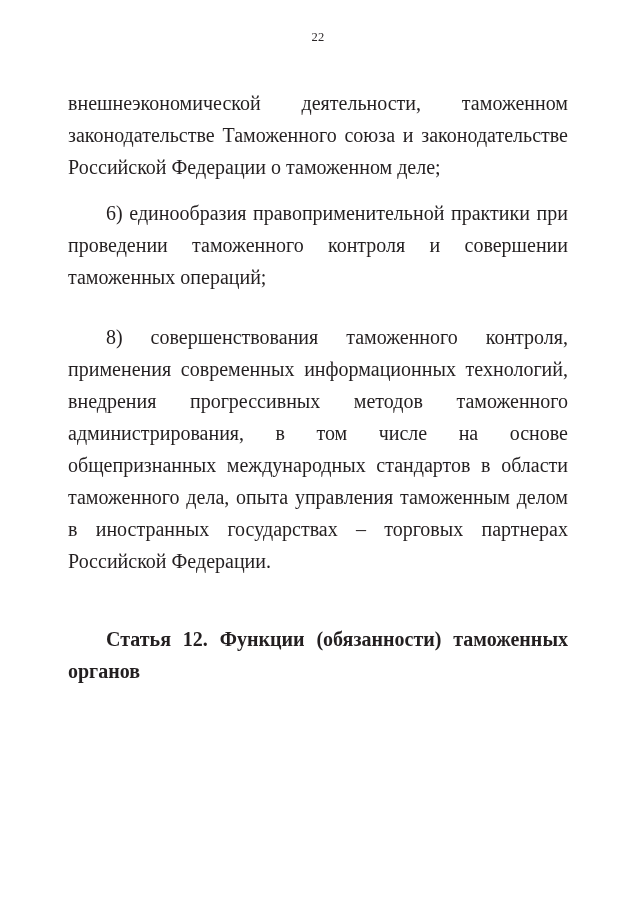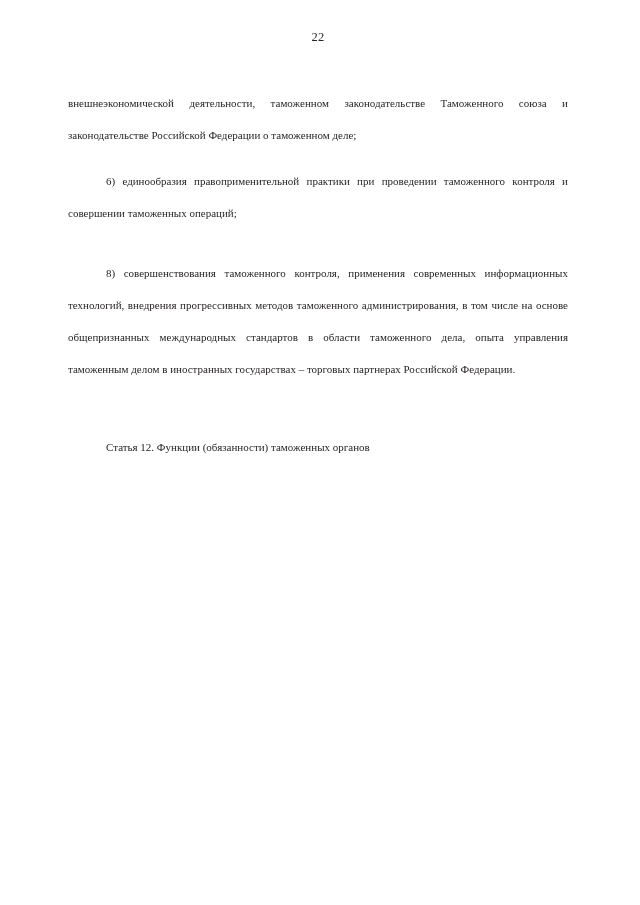--- a/index.html
+++ b/index.html
@@ -23,33 +23,33 @@
     position: relative;
   }
   .page-number {
     text-align: center;
     font-size: 12.5px;
     color: #2b2728;
     margin: 0 0 42px 0;
     letter-spacing: 0.2px;
   }
   .para {
-    font-size: 11px;
+    font-size: 20px;
     line-height: 32px;
     text-align: justify;
     text-justify: inter-word;
     margin: 0;
     color: #231f20;
   }
   .para.indent {
     text-indent: 38px;
   }
   .para.heading {
     text-indent: 38px;
-    font-weight: normal;
+    font-weight: bold;
     margin-top: 24px;
   }
   .spacer-sm { height: 14px; }
   .spacer-md { height: 22px; }
 </style>
 </head>
 <body>
 
 <div class="page">
 

